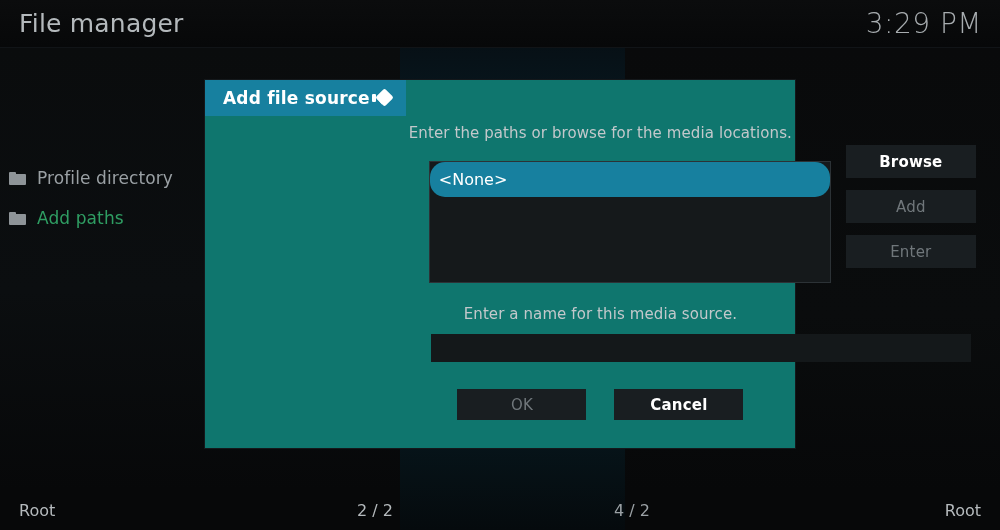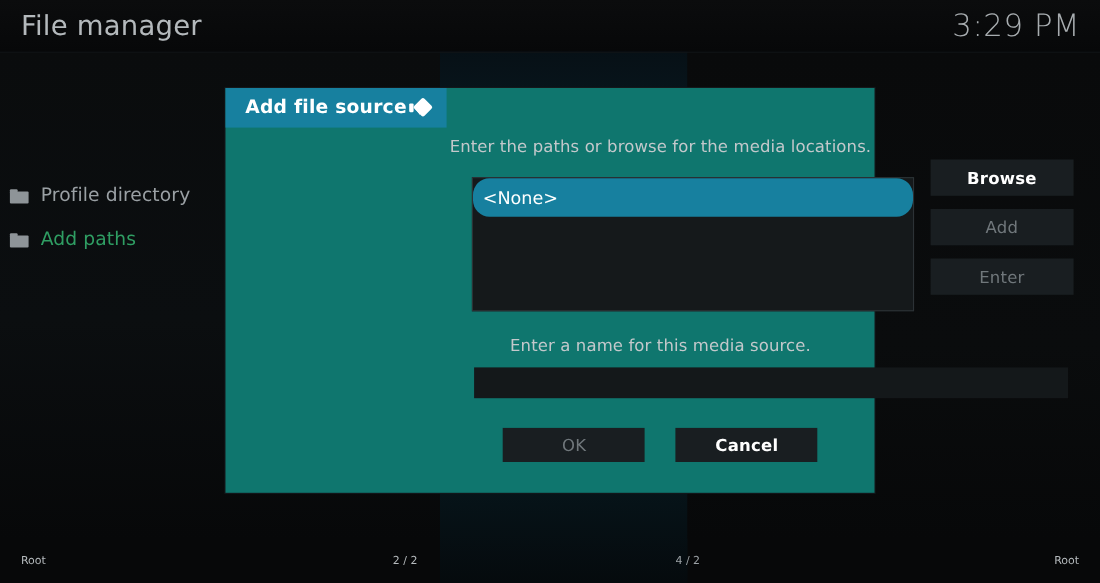--- a/index.html
+++ b/index.html
@@ -122,21 +122,21 @@
   }
 
   
   .statusbar {
     position: absolute;
     left: 0; bottom: 0;
     width: 1000px; height: 40px;
     display: flex;
     align-items: center;
     z-index: 5;
-    font-size: 10px;
+    font-size: 16px;
     color: #b5babd;
   }
   .status-cell { position: absolute; white-space: nowrap; }
   .s-root-left   { left: 19px; }
   .s-count-left  { left: 357px; }
   .s-count-right { left: 614px; color: #9ba1a5; }
   .s-root-right  { right: 19px; }
 
   
   .dialog {

